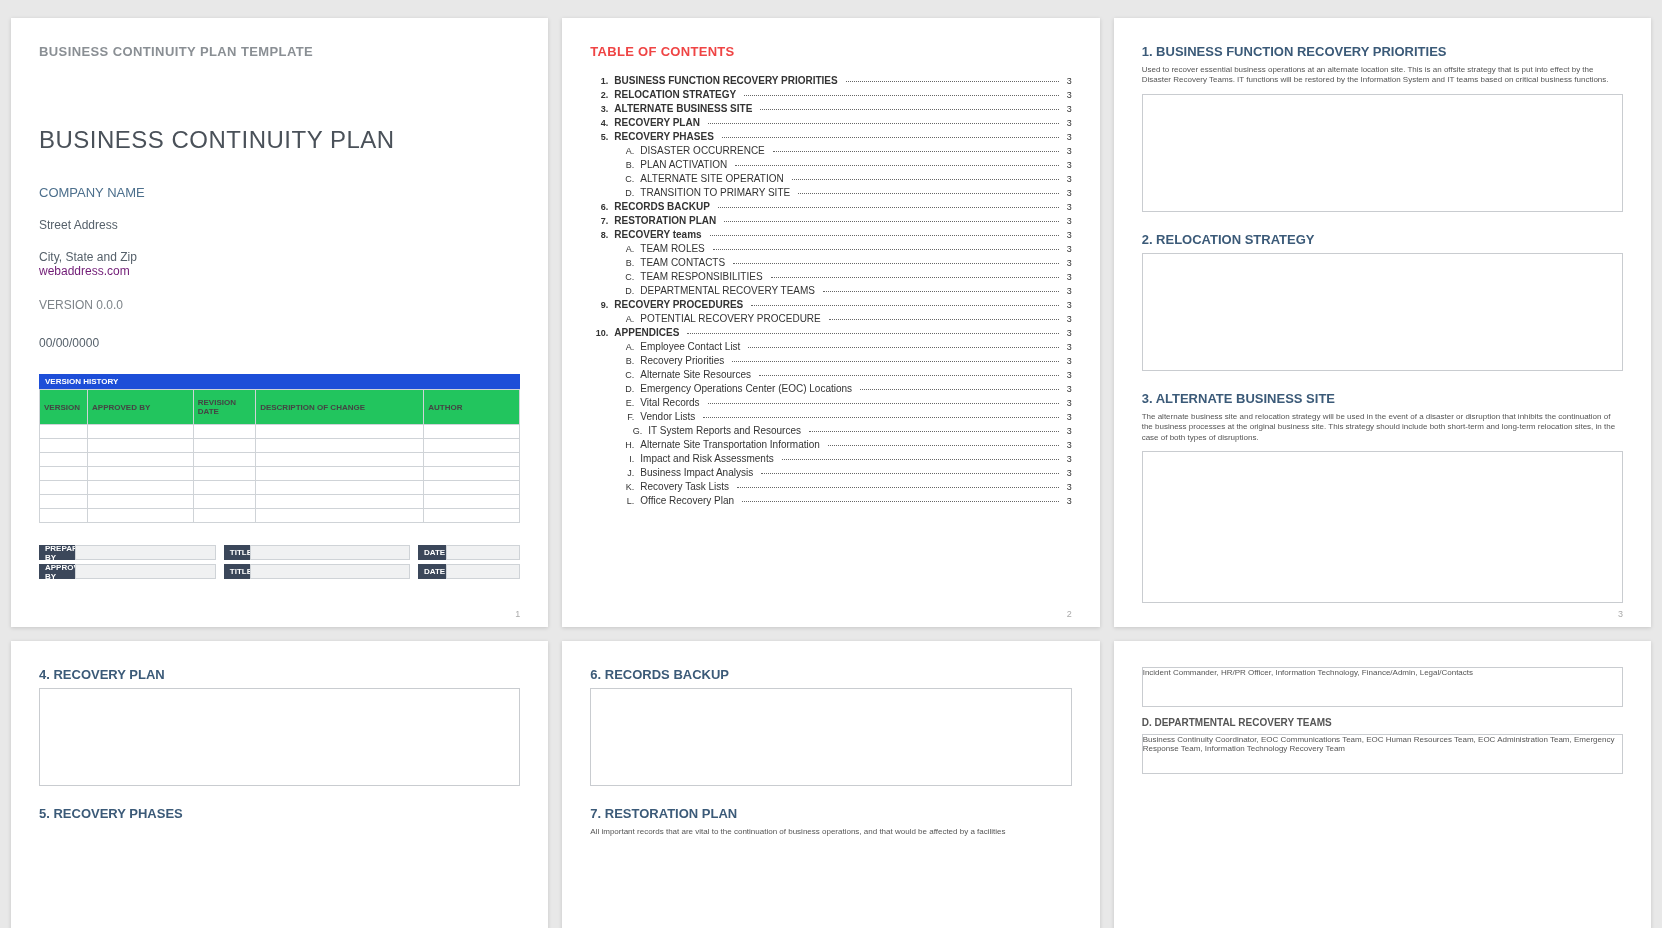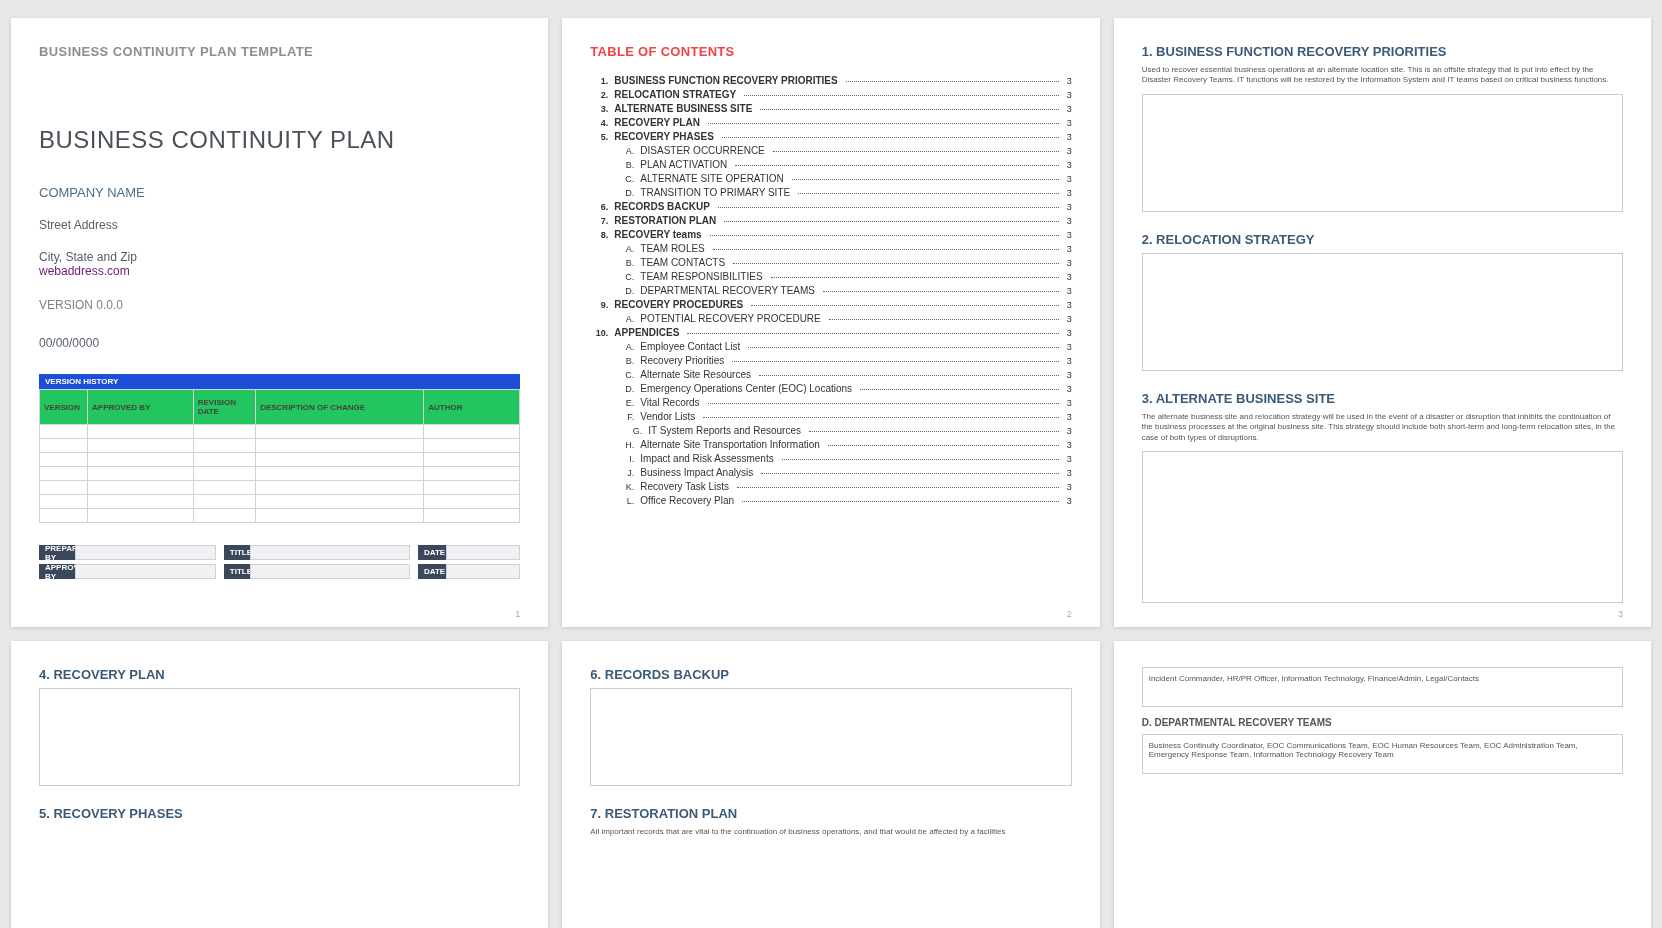--- a/index.html
+++ b/index.html
@@ -127,21 +127,21 @@
   
   .sec-head {
     color:#3b5a78; font-size:13px; font-weight:700;
     margin-bottom:6px;
   }
   .sec-desc { font-size:8px; color:#555; line-height:1.3; margin-bottom:8px; }
   .box {
     border:1px solid #c9ccd0;
     background:#fff;
     width:100%;
-    font-size:8px; color:#555; padding:6px;
+    font-size:8px; color:#555; 
   }
   .box.h120{height:118px}
   .box.h152{height:152px}
   .box.h100{height:98px}
   .box.h40{height:40px}
   .sec + .sec { margin-top:20px; }
   .subhead {
     color:#555; font-size:10px; font-weight:700; margin:10px 0 6px;
   }
 </style>

